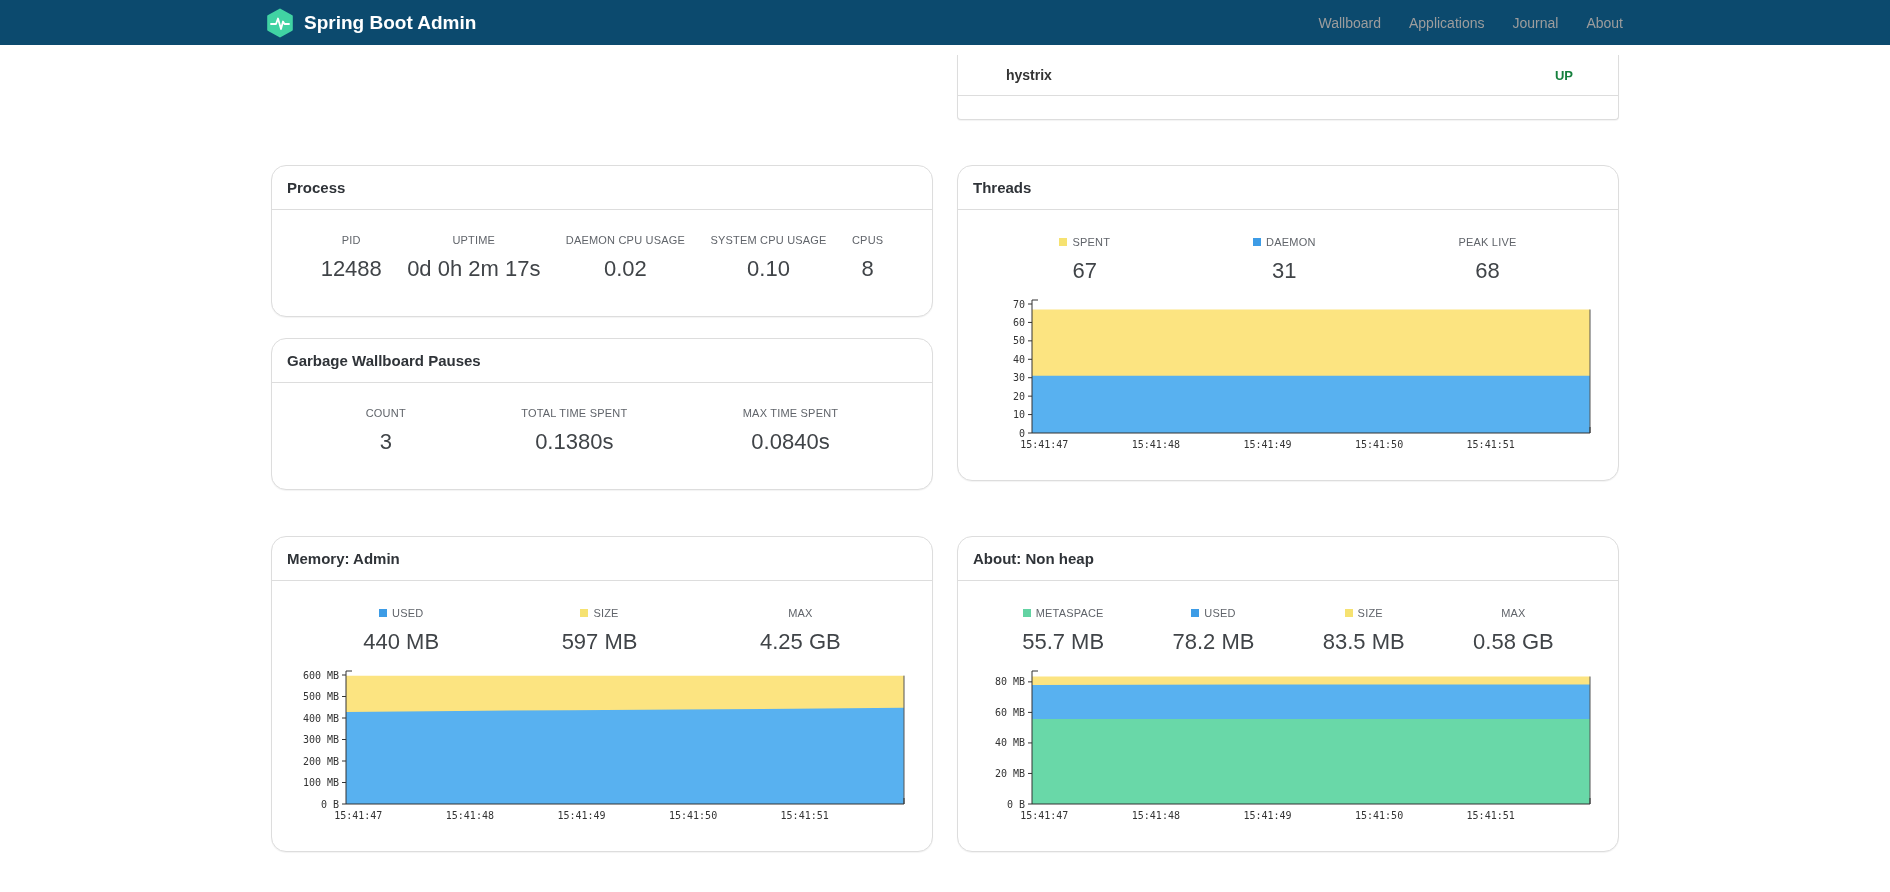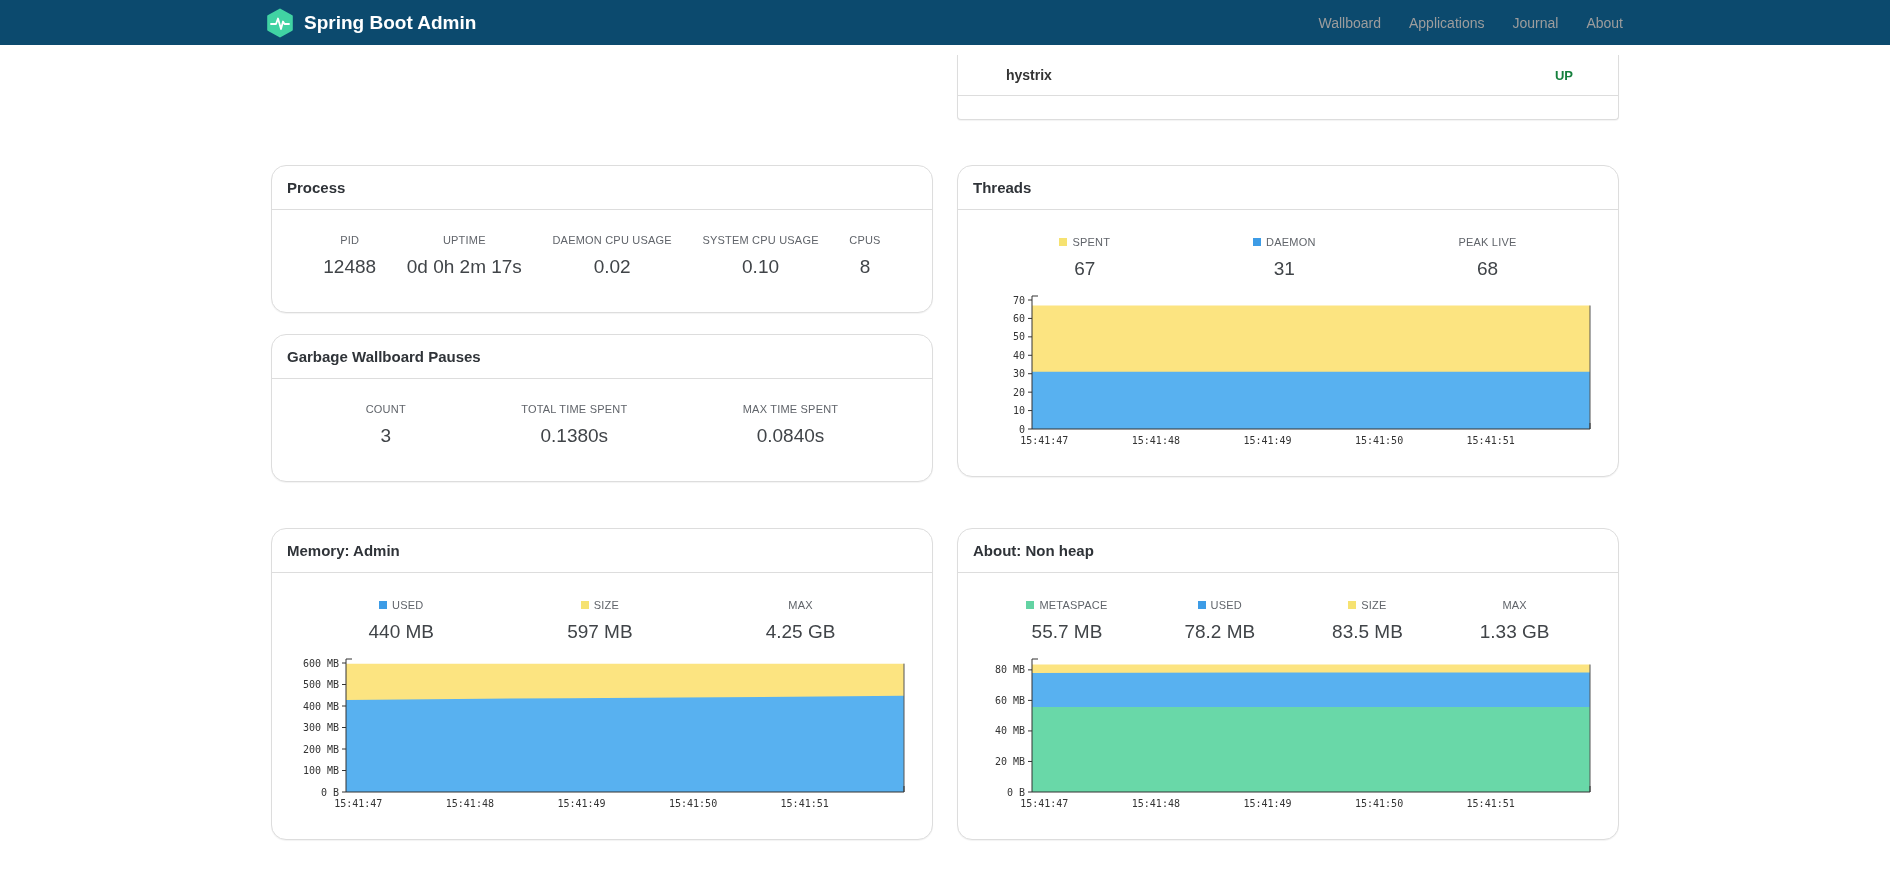--- a/index.html
+++ b/index.html
@@ -44,21 +44,21 @@
   .status-up { font-weight:bold; font-size:13px; }
 
   
   .metrics { display:flex; justify-content:space-around; padding:24px 36px 34px; }
   .legend  { display:flex; justify-content:space-around; padding:26px 30px 14px; }
   .metric { text-align:center; }
   .metric-label {
     font-size:11px; color:#60646a; letter-spacing:.2px;
     display:flex; align-items:center; justify-content:center; gap:5px;
   }
-  .metric-value { margin-top:10px; font-size:19px; color:#404448; }
+  .metric-value { margin-top:10px; font-size:22px; color:#404448; }
   .swatch { width:8px; height:8px; display:inline-block; }
 
   
   .chart-wrap { padding:0 10px 24px 10px; }
   .chart-wrap svg { display:block; }
   .gc-card { margin-top:21px; }
 </style>
 </head>
 <body>
 
@@ -288,21 +288,21 @@
               <span class="swatch" style="background: rgb(246, 226, 113);"></span>
               <span>SIZE</span>
             </div>
             <div class="metric-value">83.5 MB</div>
           </div>
           <div class="metric">
             <div class="metric-label">
 
               <span>MAX</span>
             </div>
-            <div class="metric-value">1.33 GB</div>
+            <div class="metric-value">0.58 GB</div>
           </div>
         </div>
         <div class="chart-wrap">
             <svg width="626" height="158" viewBox="0 0 626 158">
               <polygon points="64,7.526627218934905 175.60000000000002,7.526627218934905 287.20000000000005,7.526627218934905 398.8,7.526627218934905 510.40000000000003,7.526627218934905 622,7.526627218934905 622,135 64,135" fill="#fce481"></polygon>
               <polygon points="64,15.923076923076916 175.60000000000002,15.770414201183444 287.20000000000005,15.61775147928993 398.8,15.61775147928993 510.40000000000003,15.465088757396458 622,15.465088757396458 622,135 64,135" fill="#58b1f0"></polygon>
               <polygon points="64,49.96686390532544 175.60000000000002,49.96686390532544 287.20000000000005,49.96686390532544 398.8,49.96686390532544 510.40000000000003,49.96686390532544 622,49.96686390532544 622,135 64,135" fill="#69d8a8"></polygon>
               <line x1="622" y1="7.526627218934905" x2="622" y2="135" stroke="#555" stroke-width="1"></line>
               <line x1="64" y1="2" x2="64" y2="135" stroke="#333" stroke-width="1"></line>
               <line x1="64" y1="135" x2="622" y2="135" stroke="#333" stroke-width="1"></line>

